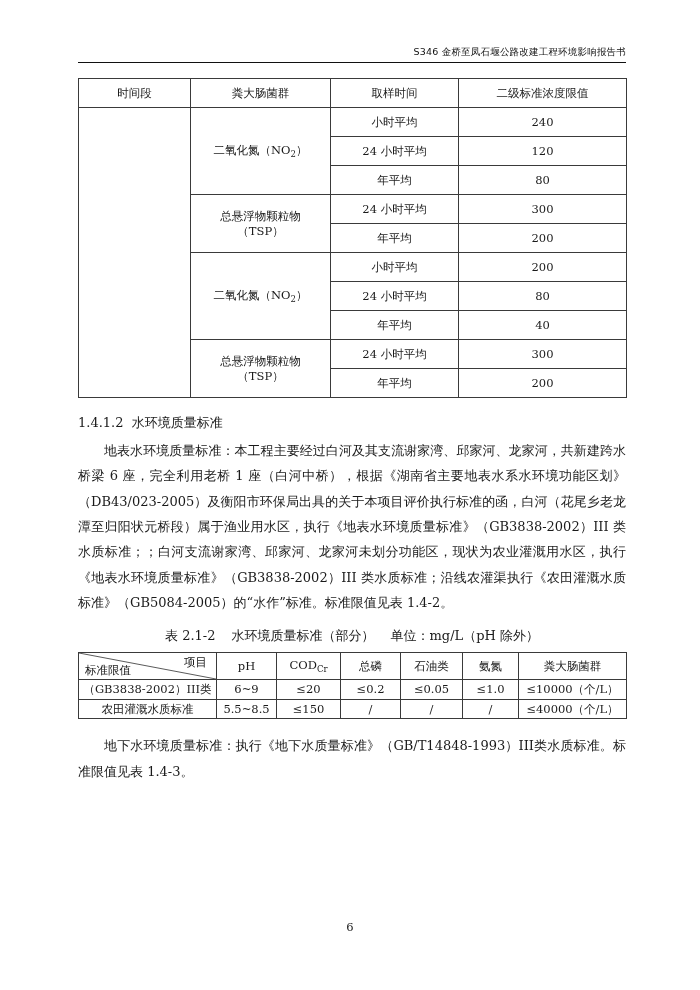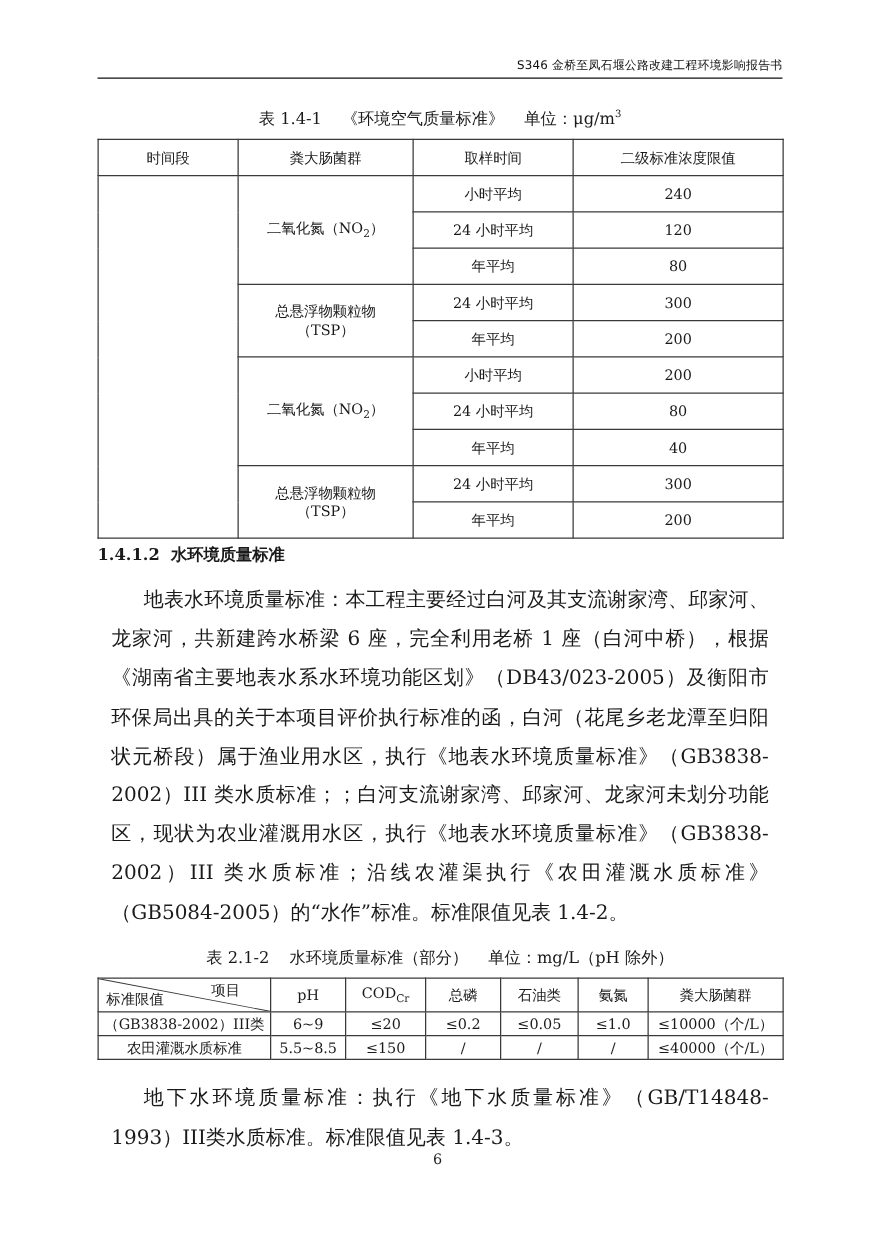--- a/index.html
+++ b/index.html
@@ -95,47 +95,47 @@
     overflow: hidden;
   }
   .diag-cell svg {
     position: absolute;
     left: 0; top: 0;
     width: 100%;
     height: 100%;
   }
   .diag-top {
     position: absolute;
-    right: 24px;
+    right: 9px;
     top: 2px;
     font-size: 11.5px;
   }
   .diag-bottom {
     position: absolute;
     left: 6px;
     bottom: 2px;
     font-size: 11.5px;
   }
 
   
   .sec-heading {
     font-size: 13px;
-    margin: 4px 0 6px 0;
+    margin: 16px 0 6px 0;
     font-family: "DejaVu Sans", "Liberation Sans", sans-serif;
-    font-weight: bold;
+    font-weight: normal;
   }
   .sec-heading .num-part {
     font-family: "DejaVu Serif", "Liberation Serif", serif;
   }
   .para {
-    font-size: 16px;
+    font-size: 13px;
     line-height: 1.95;
     text-align: justify;
     text-justify: inter-ideograph;
-    margin: 11px;
+    margin: 0;
   }
   .para.indent { text-indent: 26px; }
 
   
   .footer {
     position: absolute;
     left: 0;
     top: 920px;
     width: 700px;
     text-align: center;
@@ -148,23 +148,20 @@
 
 <div class="page">
 
   <div class="header-area">
     <div class="header-text">S346 金桥至凤石堰公路改建工程环境影响报告书</div>
     <div class="header-rule"></div>
   </div>
 
   <div class="content">
 
-    <div class="table-caption">
-      <span>表 1.4-1</span><span class="gap"></span><span>《环境空气质量标准》</span><span class="gap"></span><span>单位：</span><span>μg/m</span><sup>3</sup>
-    </div>
 
     <table class="doc-table" id="air-table">
       <colgroup>
         <col style="width:112px">
         <col style="width:140px">
         <col style="width:128px">
         <col style="width:168px">
       </colgroup>
       <thead>
         <tr>

